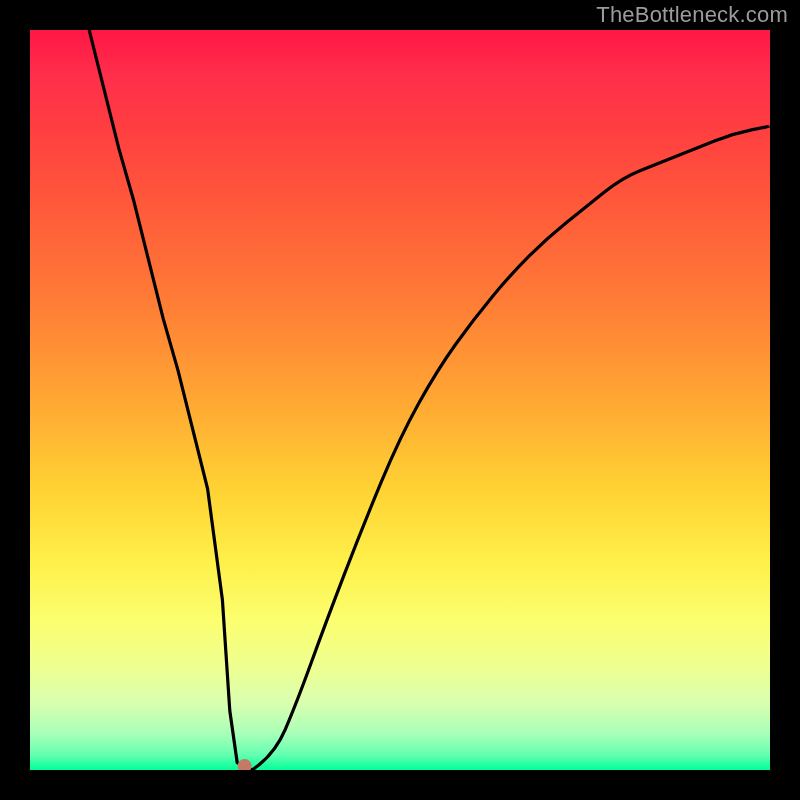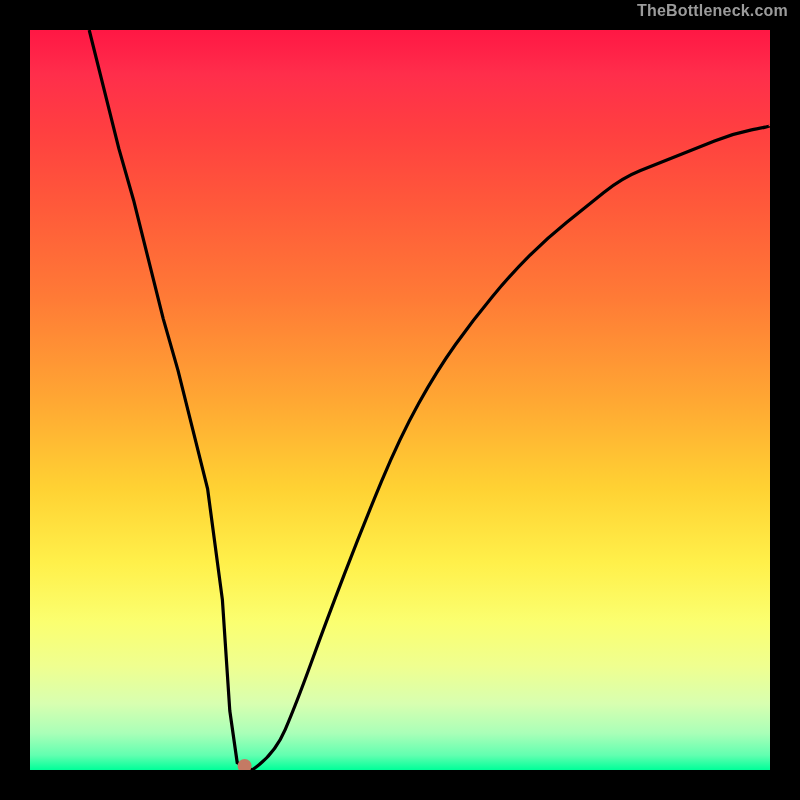--- a/index.html
+++ b/index.html
@@ -9,24 +9,23 @@
     background: #000;
     position: relative;
     font-family: Arial, Helvetica, sans-serif;
     overflow: hidden;
   }
   .attribution {
     position: absolute;
     top: 2px;
     right: 12px;
     color: #9b9b9b;
-    font-size: 16px;
+    font-size: 22px;
     letter-spacing: 0.2px;
     z-index: 5;
-    font-weight: bold;
   }
   .plot-area {
     position: absolute;
     left: 30px;
     top: 30px;
     width: 740px;
     height: 740px;
     overflow: hidden;
   }
   .gradient-bg {

